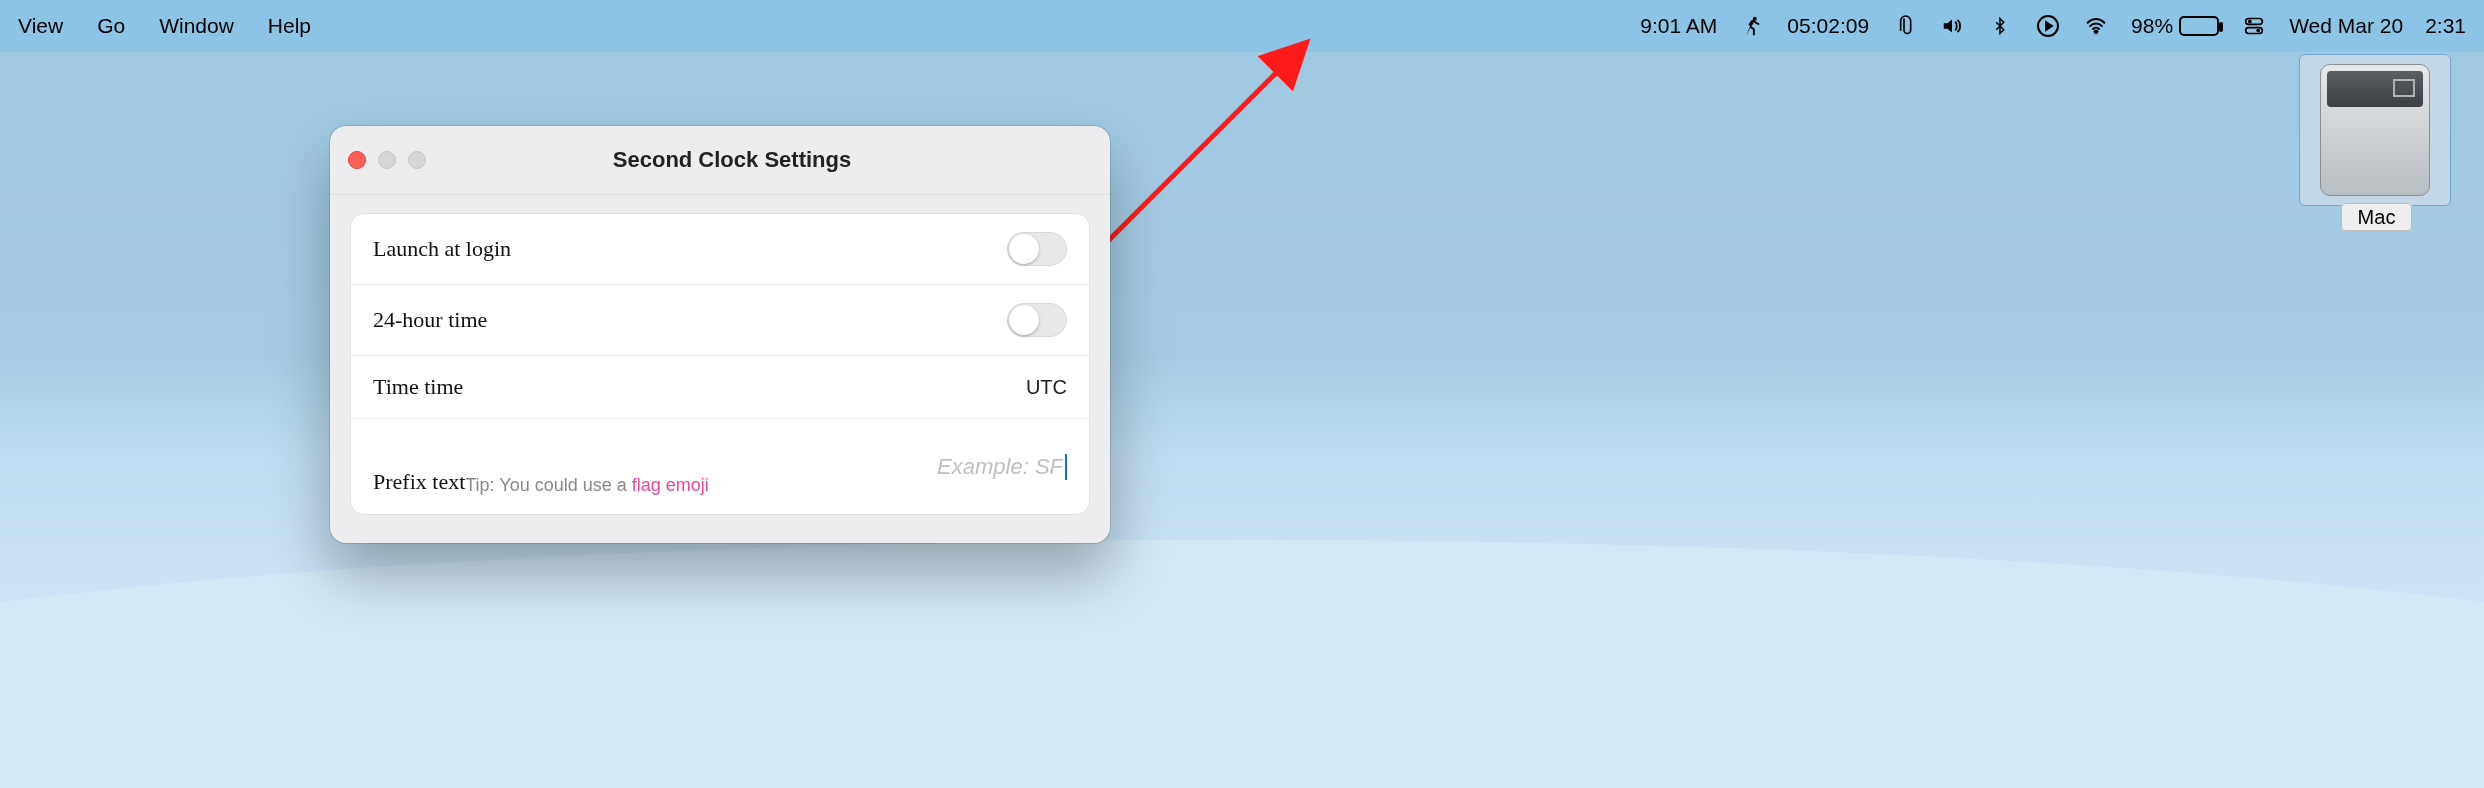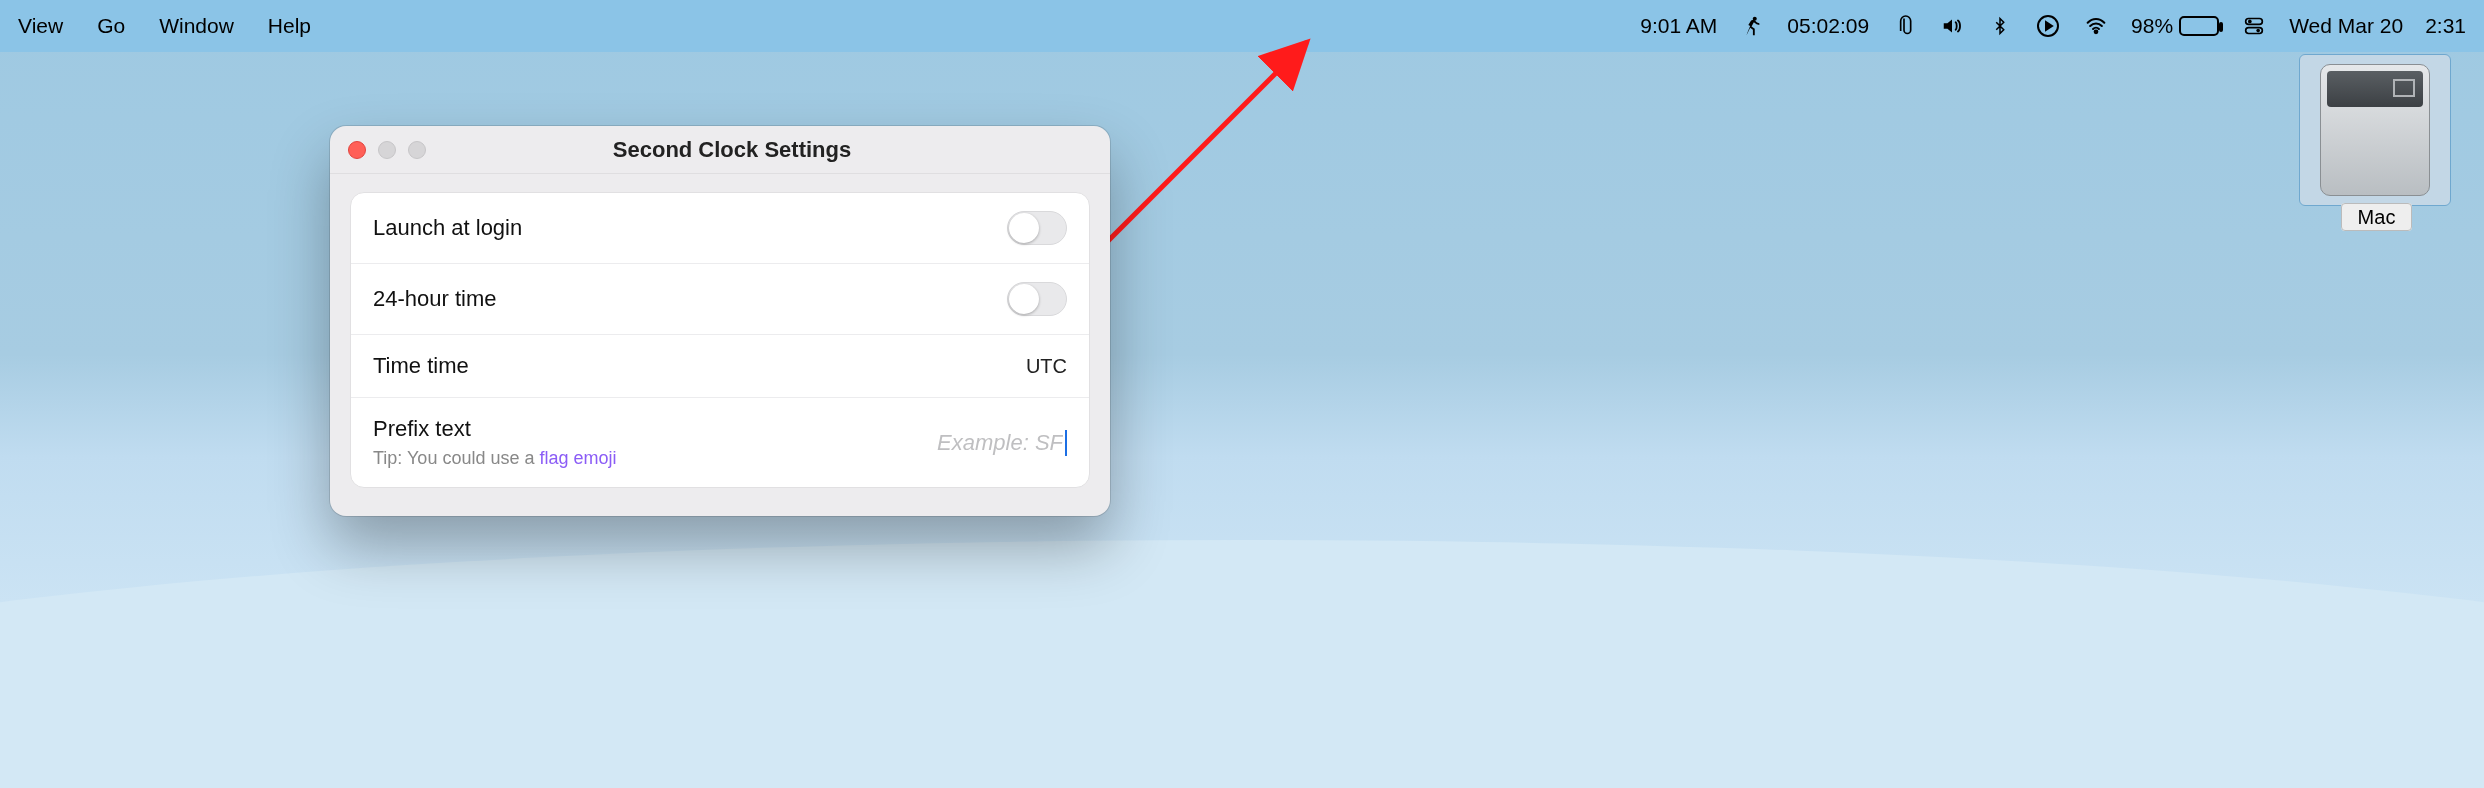--- a/index.html
+++ b/index.html
@@ -60,44 +60,44 @@
     .window {
       position: absolute;
       left: 330px; top: 126px;
       width: 780px;
       background: #edecee;
       border-radius: 16px;
       box-shadow: 0 30px 60px rgba(0,0,0,0.3), 0 0 0 1px rgba(0,0,0,0.12);
       overflow: hidden;
     }
     .titlebar {
-      height: 48px;
+      height: 69px;
       display:flex; align-items:center;
       padding: 0 18px;
       border-bottom: 1px solid rgba(0,0,0,0.06);
     }
     .traffic { display:flex; gap:12px; }
     .dot { width:18px; height:18px; border-radius:50%; }
     .dot.red { background:#ff5f57; border:1px solid #e0443e;}
     .dot.gray { background:#d6d5d7; border:1px solid #c6c5c7;}
     .title { flex:1; text-align:center; font-weight:600; font-size:22px; color:#222; margin-left:-54px;}
     .content { padding: 18px 20px 28px; }
     .group { background:#fff; border:1px solid #e1e0e2; border-radius:14px; }
     .row { display:flex; align-items:center; padding: 18px 22px; border-bottom:1px solid #ececee;}
     .row:last-child { border-bottom:none; }
-    .row .label { font-size:22px; color:#111; }
+    .row .label { font-size:22px; color:#111;font-family:Liberation Serif, serif; }
     .row .sub { font-size:18px; color:#888; margin-top:6px; }
-    .row .sub a { color:#8b5cf6; text-decoration:none; }
+    .row .sub a { color:#ec4899; text-decoration:none; }
     .row .spacer { flex:1; }
     .row .value { font-size:20px; color:#222; }
     .toggle { width:60px; height:34px; border-radius:20px; background:#e9e9eb; position:relative; border:1px solid #d9d9db; }
     .toggle .knob { width:30px; height:30px; background:#fff; border-radius:50%; position:absolute; top:1px; left:1px; box-shadow:0 1px 3px rgba(0,0,0,0.3);}
     .prefix-input { width: 230px; text-align:right; font-size:22px; border:none; outline:none; background:transparent; border-right:2px solid #1c6fe4; padding-right:2px;font-style:italic;}
     .prefix-input::placeholder{ color:#bfbfc1; text-align:right;}
-    .col { display:flex; flex-direction:column;}
+    .col { display:flex; flex-direction:row;margin-top:32px;}
 
     
     .arrow {
       position:absolute;
       left: 1012px; top: 32px;
       pointer-events:none;
     }
   </style>
 </head>
 <body>

